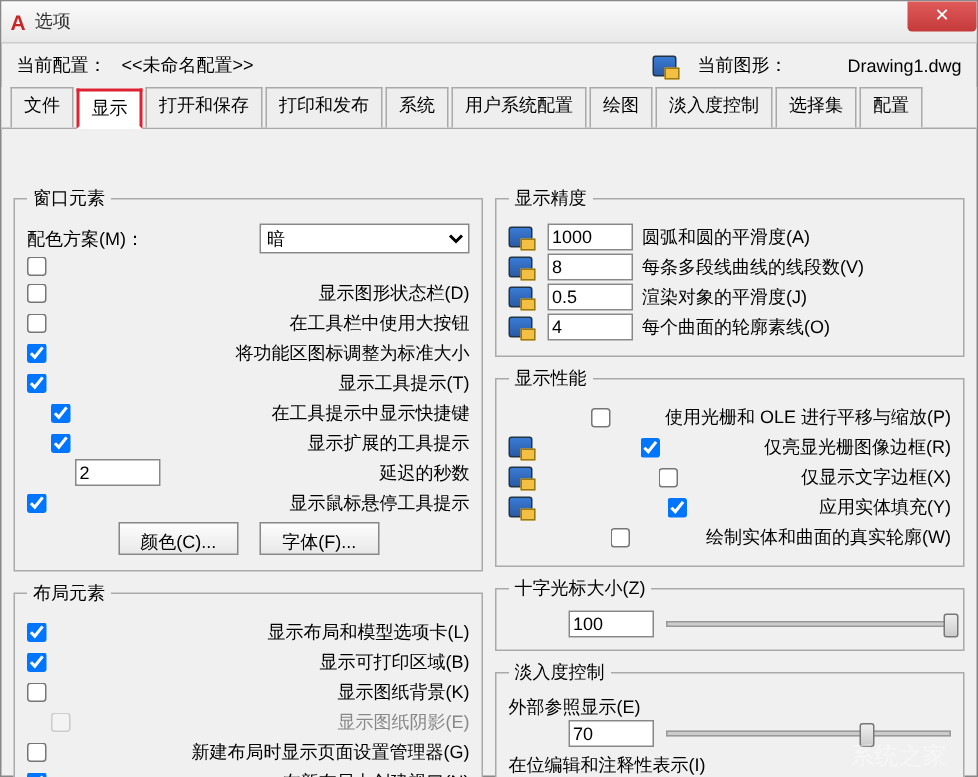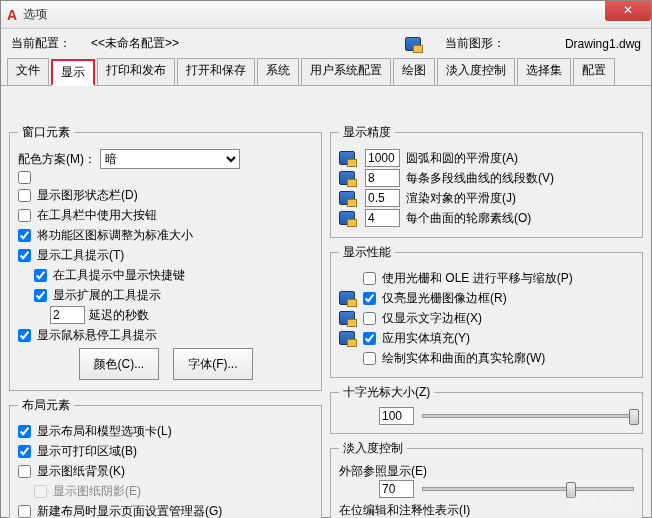--- a/index.html
+++ b/index.html
@@ -2,36 +2,36 @@
 <html><head>
 <meta charset="utf-8">
 <style>
 * { box-sizing: border-box; margin: 0; padding: 0; font-family: "Microsoft YaHei", SimSun, sans-serif; font-size: 12px; }
 body { background: #fff; width: 652px; height: 518px; overflow: hidden; }
 .window { border: 1px solid #888; background: #f0f0f0; position: relative; height: 100%; }
 .titlebar { background: linear-gradient(#fafafa, #e8e8e8); border-bottom: 1px solid #ccc; height: 28px; display: flex; align-items: center; padding: 0 6px; position: relative; }
 .app-icon { color: #c62828; font-weight: bold; font-size: 14px; margin-right: 6px; }
 .title { color: #333; }
 .close-btn { position: absolute; right: 0; top: 0; width: 46px; height: 20px; background: linear-gradient(#e05a5a,#c43a3a); color:#fff; text-align:center; line-height:18px; border-radius:0 0 3px 3px; }
-.toprow { display:flex; align-items:center; padding:6px 10px; gap:20px; }
+.toprow { display:flex; align-items:center; padding:6px 10px; gap:10px; }
 .tabs { display:flex; padding:0 6px; border-bottom:1px solid #aaa; background:#f0f0f0; }
 .tab { padding:3px 8px; border:1px solid #aaa; border-bottom:none; background:#eee; margin-right:2px; font-size:12px; cursor:default; }
 .tab.active { background:#fff; border:2px solid #d23; border-bottom:2px solid #fff; position:relative; top:1px; }
 .content { display:flex; padding:6px 8px 4px 8px; gap:8px;margin-top:32px; }
 .col { flex:1; display:flex; flex-direction:column; gap:6px; }
 fieldset { border:1px solid #aaa; padding:6px 8px 8px 8px; background:#f0f0f0; }
 legend { padding:0 4px; }
-.row { display:flex; align-items:center; gap:4px; margin:2px 0; line-height:18px; }
+.row { display:flex; align-items:center; gap:4px; margin:2px 0; line-height:18px;justify-content:space-between; }
 .row input[type=checkbox]{ margin-right:2px; }
 .indent1 { padding-left:16px; }
 .indent2 { padding-left:32px; }
 select { width:140px; height:20px; background:#fff; border:1px solid #888; }
-input.txt { width:35px; height:18px; border:1px solid #888; padding:0 2px; background:#fff; }
+input.txt { width:57px; height:18px; border:1px solid #888; padding:0 2px; background:#fff; }
 .small-txt { width:30px; }
-.btn { height:32px; padding:4px 14px; border:1px solid #888; background:linear-gradient(#fdfdfd,#e8e8e8);text-align:center; }
+.btn { height:22px; padding:4px 14px; border:1px solid #888; background:linear-gradient(#fdfdfd,#e8e8e8);text-align:center; }
 .db-icon { display:inline-block; width:16px; height:14px; background:linear-gradient(#3a7bd5,#2a5aa5); border:1px solid #234; border-radius:2px; position:relative; margin-right:4px; }
 .db-icon::after{content:"";position:absolute;right:-3px;bottom:-3px;width:8px;height:6px;background:#f4c044;border:1px solid #9a7a14;}
 .precision-row { display:flex; align-items:center; gap:6px; margin:2px 0; }
 .slider-wrap { display:flex; align-items:center; gap:8px;padding-left:40px; }
 .slider { flex:1; height:4px; background:#ccc; border:1px solid #999; position:relative; }
 .thumb { position:absolute; top:-6px; width:10px; height:16px; background:linear-gradient(#eee,#ccc); border:1px solid #777; border-radius:2px; }
 .watermark { position:absolute; right:20px; bottom:2px; color:#fff; opacity:.4; font-size:16px; pointer-events:none;margin-top:44px;}
 </style>
 </head>
 <body>
@@ -49,22 +49,22 @@
     <span style="flex:1"></span>
     <span class="db-icon"></span>
     <span>当前图形：</span>
     <span style="width:20px"></span>
     <span>Drawing1.dwg</span>
   </div>
 
   <div class="tabs" id="tabs">
       <div class="tab">文件</div>
       <div class="tab active">显示</div>
+      <div class="tab">打开和保存</div>
       <div class="tab">打印和发布</div>
-      <div class="tab">打开和保存</div>
       <div class="tab">系统</div>
       <div class="tab">用户系统配置</div>
       <div class="tab">绘图</div>
       <div class="tab">淡入度控制</div>
       <div class="tab">选择集</div>
       <div class="tab">配置</div>
     </div>
 
   <div class="content">
     <div class="col">

